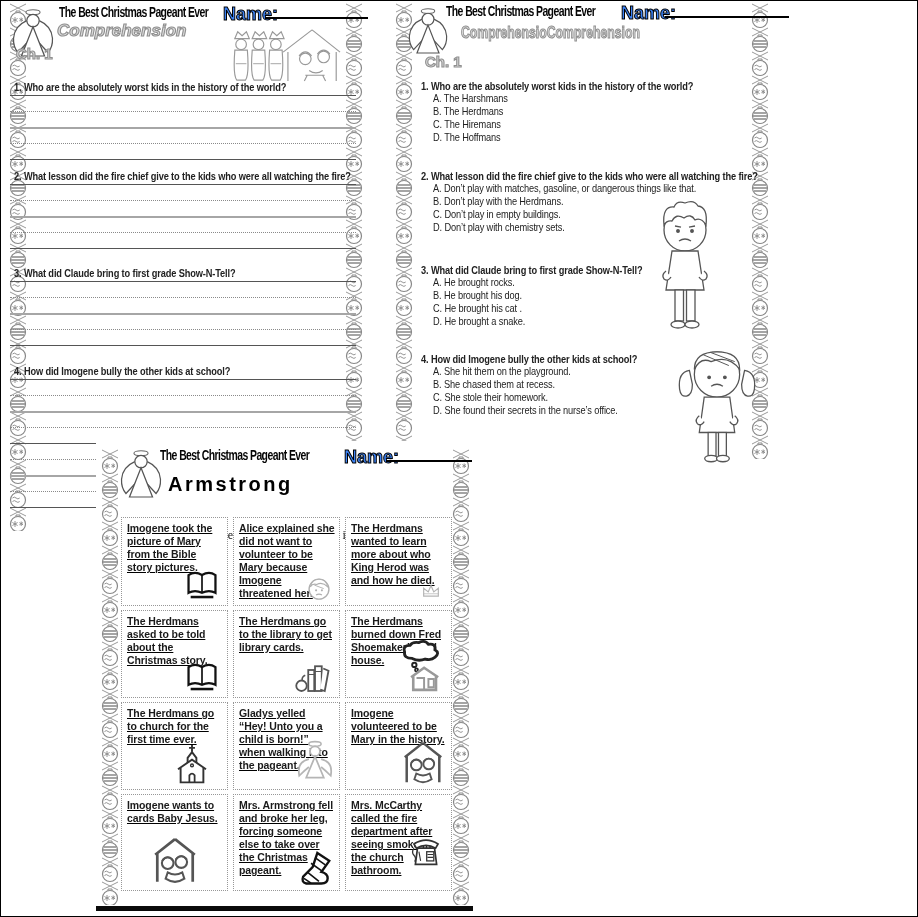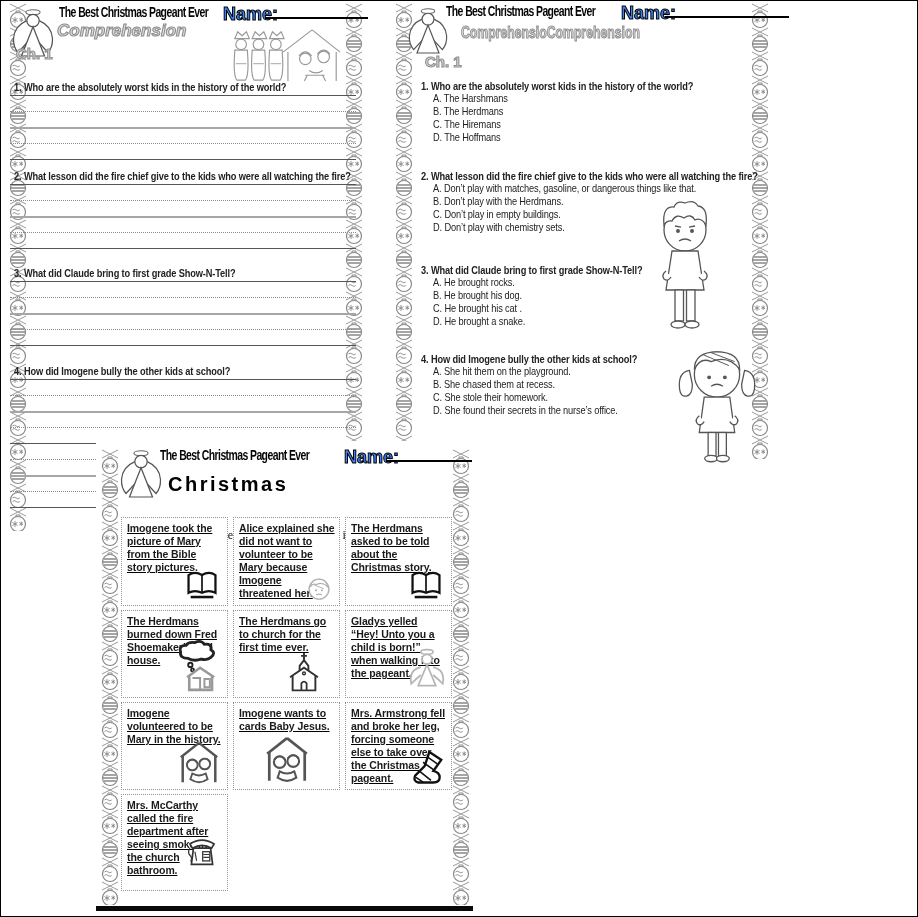--- a/index.html
+++ b/index.html
@@ -1026,44 +1026,56 @@
           </g>
         </svg>
       </div>
 
     <svg class="clipart" style="left:22px; top:6px; width:46px; height:54px;">
         <use href="#sym-angel"></use>
       </svg>
     <div class="wtitle" style="left:64px; top:6px;">The Best Christmas Pageant Ever</div>
     <span class="name-label" style="left:248px; top:6px;">Name:</span>
     <span class="name-line" style="left:290px; top:19px; width:86px;"></span>
-    <div class="seq-heading" style="left:72px; top:32px;">Christmas</div>
+    <div class="seq-heading" style="left:72px; top:32px;">Armstrong</div>
     <div class="instruction" style="left:28px; top:62px;margin-top:25px;">Cut apart the sequence boxes and place them in order.</div>
 
     <div class="seq-grid">
       <div class="seq-box">
         <div class="seq-text">Imogene took the picture of Mary from the Bible story pictures.</div>
         <svg class="seq-icon" style="width:44px;height:34px;">
             <use href="#sym-book"></use>
           </svg>
       </div>
       <div class="seq-box">
         <div class="seq-text">Alice explained  she did not want to volunteer to be Mary because Imogene threatened her.</div>
         <svg class="seq-icon" style="width:34px;height:28px;">
             <use href="#sym-girlface"></use>
           </svg>
       </div>
+      <div class="seq-box">
+        <div class="seq-text">The Herdmans wanted to learn more about who King Herod was and how he died.</div>
+        <svg class="seq-icon" style="width:28px;height:22px;right:6px;">
+            <use href="#sym-crown"></use>
+          </svg>
+      </div>
 
       <div class="seq-box">
         <div class="seq-text">The Herdmans asked to be told about the Christmas story.</div>
         <svg class="seq-icon" style="width:44px;height:34px;">
             <use href="#sym-book"></use>
           </svg>
       </div>
       <div class="seq-box">
+        <div class="seq-text">The Herdmans go to the library to get library cards.</div>
+        <svg class="seq-icon" style="width:48px;height:36px;">
+            <use href="#sym-books"></use>
+          </svg>
+      </div>
+      <div class="seq-box">
         <div class="seq-text">The Herdmans burned down Fred Shoemaker’s tool house.</div>
         <svg class="seq-icon" style="width:52px;height:58px;right:2px;bottom:2px;">
             <use href="#sym-firehouse"></use>
           </svg>
       </div>
 
       <div class="seq-box">
         <div class="seq-text">The Herdmans go to church for the first time ever.</div>
         <svg class="seq-icon" style="width:42px;height:46px;right:14px;bottom:2px;">
             <use href="#sym-church"></use>

